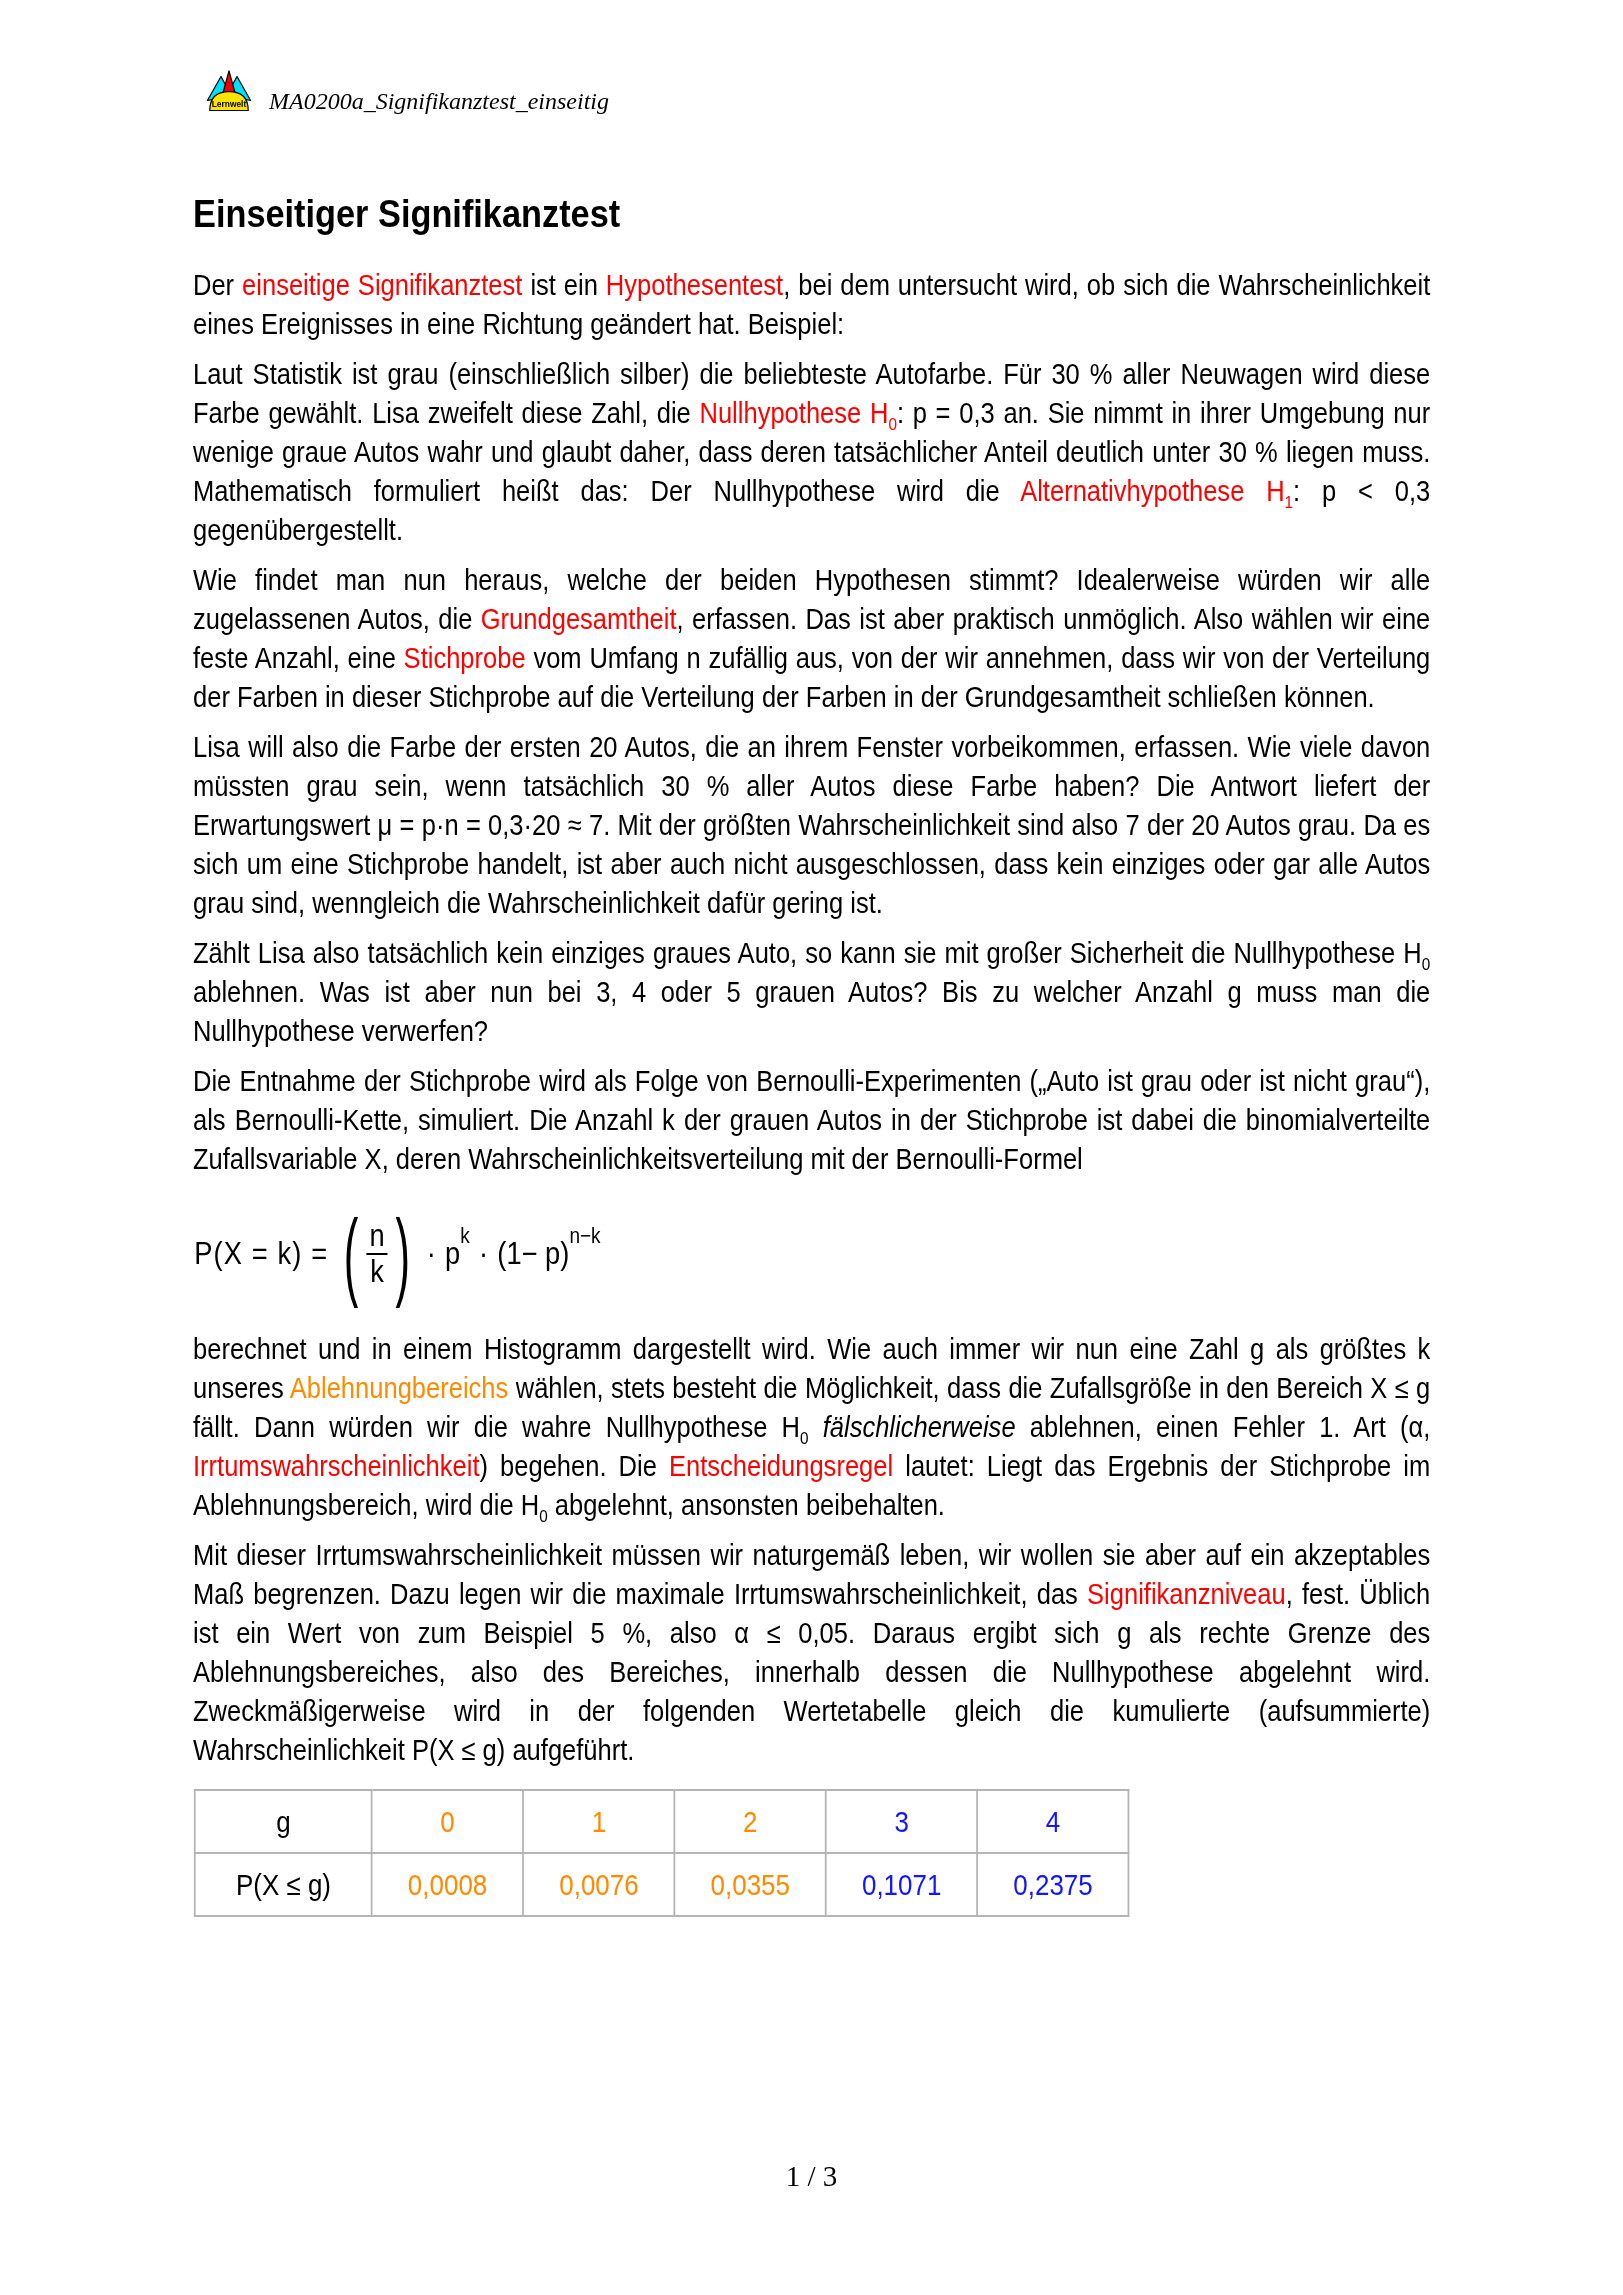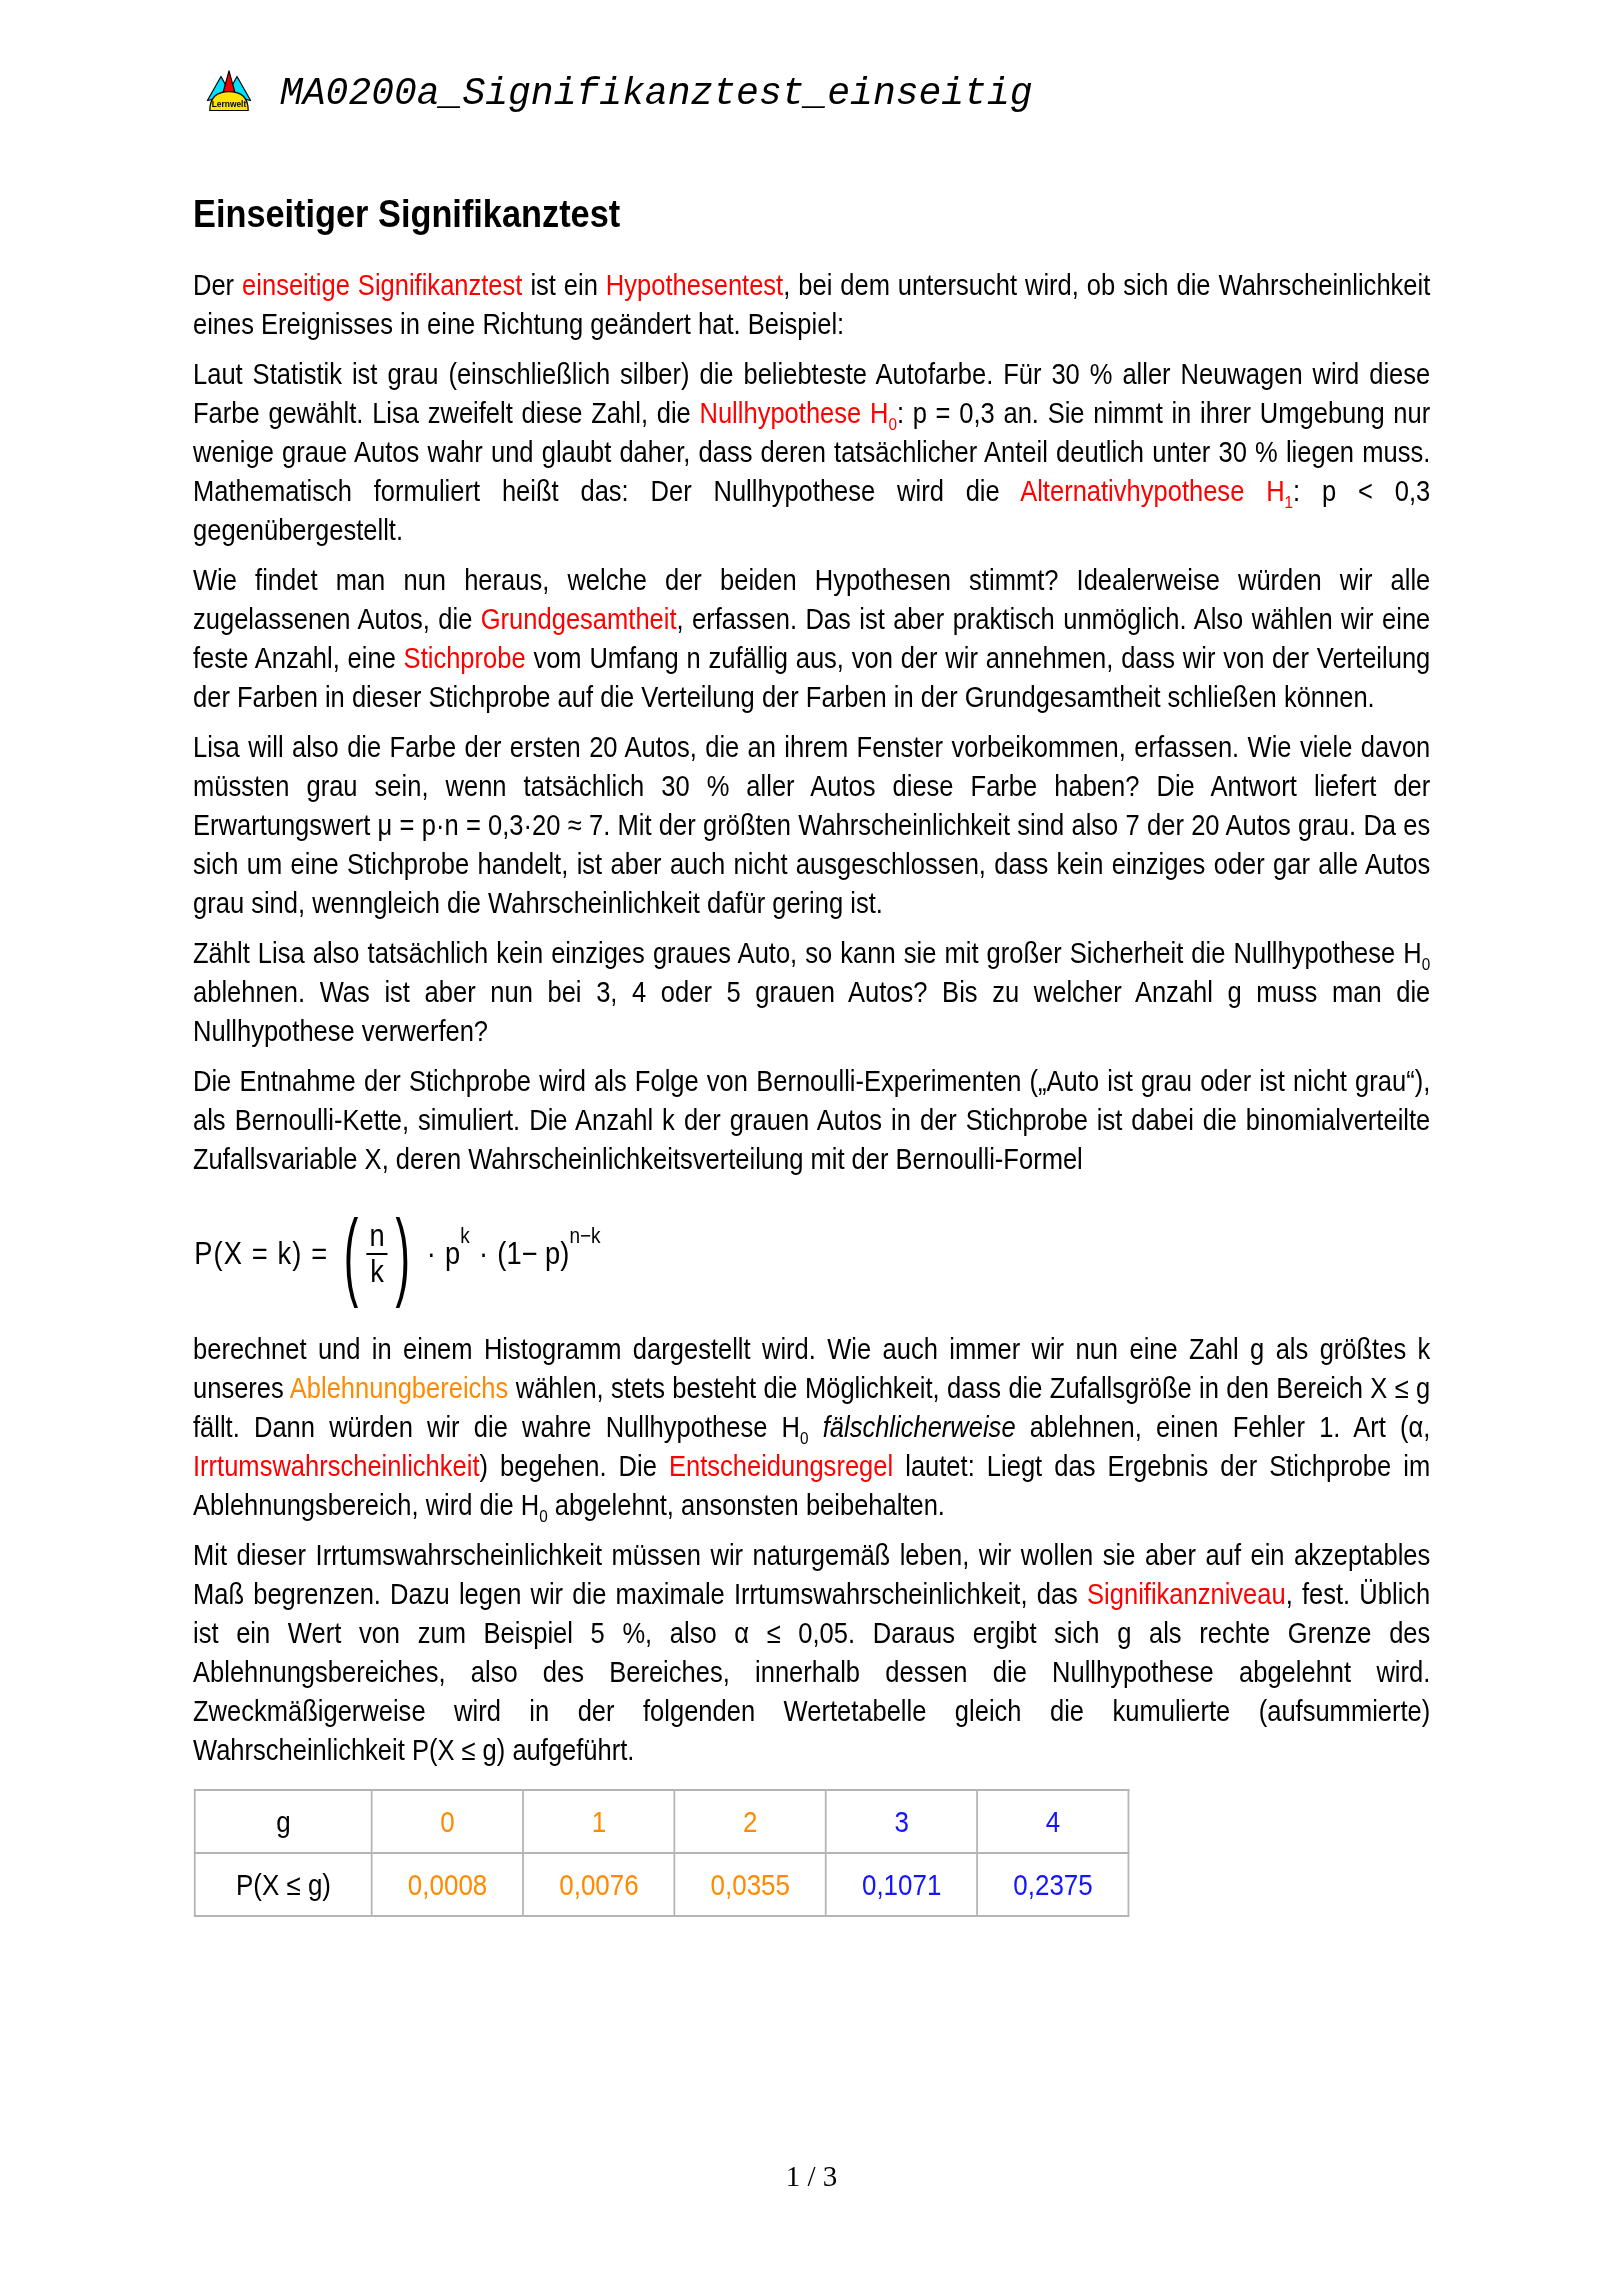--- a/index.html
+++ b/index.html
@@ -2,25 +2,25 @@
 <html lang="de" style="font-size:10.5px"><head>
 <meta charset="utf-8">
 <style>
   * { margin:0; padding:0; box-sizing:border-box; }
   html,body { background:#ffffff; }
   .page {
     position:relative; width:1623px; height:2295px; background:#ffffff;
     font-family:"Liberation Sans", sans-serif; color:#000; overflow:hidden;
   }
   
-  .hdr { position:absolute; left:205px; top:67px; display:flex; align-items:flex-end; gap:27px; }
+  .hdr { position:absolute; left:205px; top:67px; display:flex; align-items:flex-end; gap:16px; }
   .logo { width:48px; height:47px; display:block; }
   .doc-id {
-    font-family:Liberation Mono, monospace; font-style:italic;
-    font-size:38px; line-height:1; padding-bottom:1.3px; color:#000;
+    font-family:Liberation Serif, serif; font-style:italic;
+    font-size:24px; line-height:1; padding-bottom:1.3px; color:#000;
   }
   
   .content {
     position:absolute; left:193px; top:0; width:1406px;
     transform:scaleX(0.88); transform-origin:0 0;
   }
   h1.title { margin:192px 0 30px 0; font-size:39px; font-weight:bold; color:#000; }
   .par { font-size:29px; line-height:39px; text-align:justify; margin-bottom:11px; color:#000; }
   .par sub { font-size:0.6em; line-height:0; }
   

